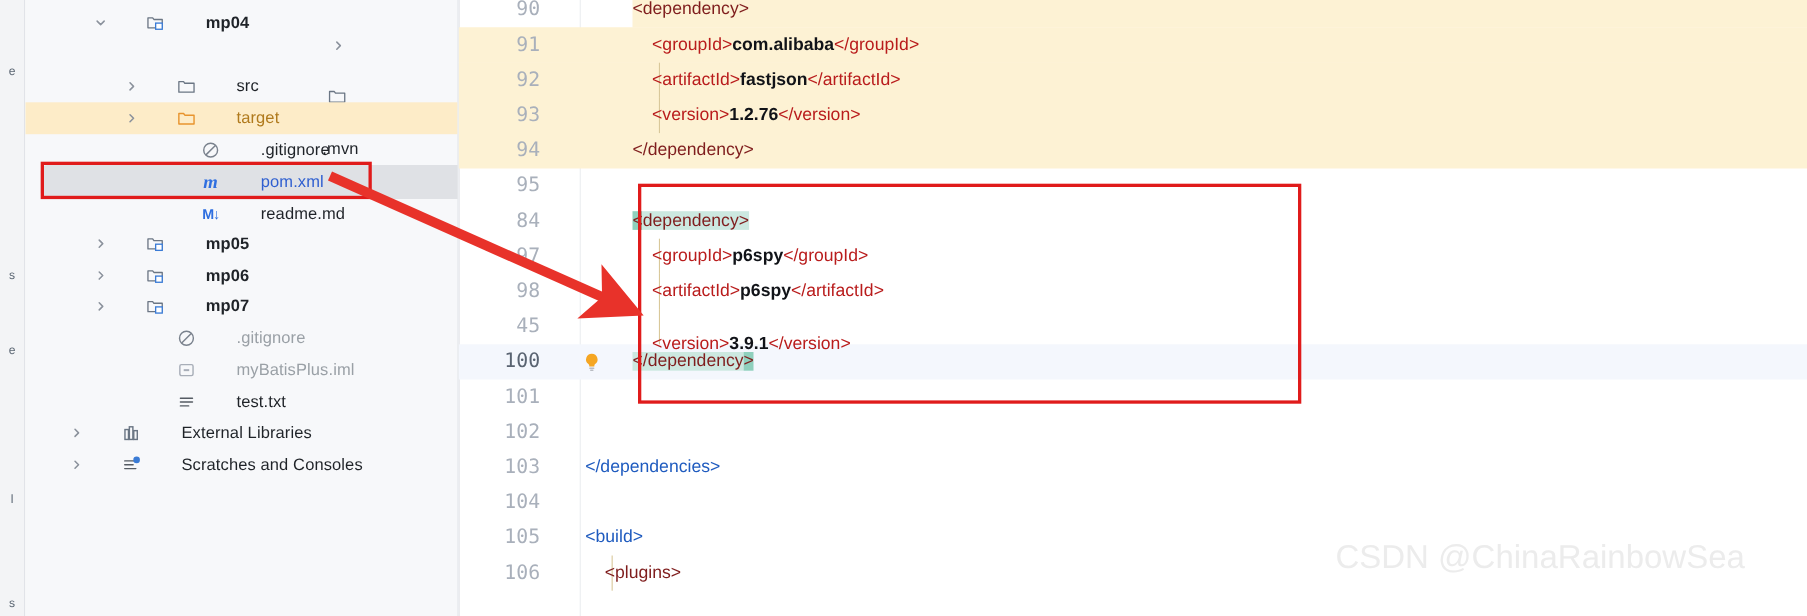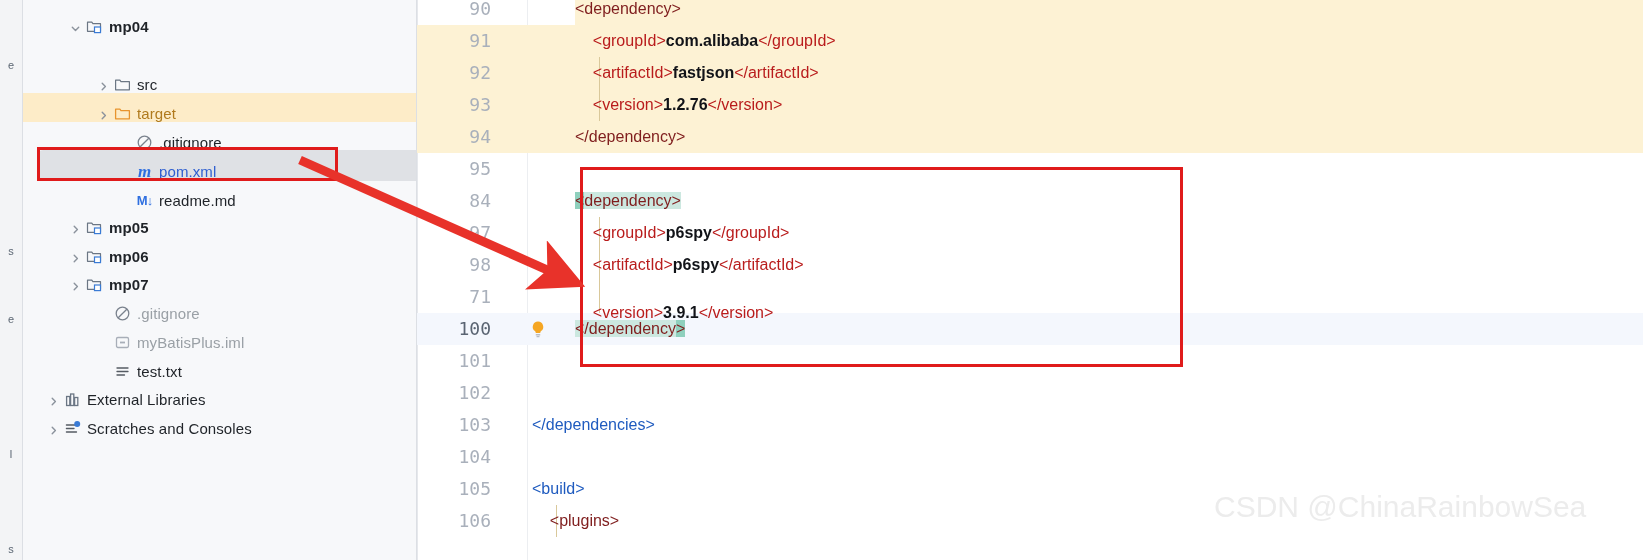--- a/index.html
+++ b/index.html
@@ -10,21 +10,21 @@
     -webkit-font-smoothing:antialiased;
   }
   #root{position:absolute;inset:0;}
 
   
   .toolstrip{position:absolute;left:0;top:0;width:22px;height:560px;background:#f3f4f6;border-right:1px solid #dcdfe4;}
   .striplabel{position:absolute;left:0;width:22px;color:#5b6673;font-size:11px;line-height:11px;text-align:center;overflow:hidden;white-space:nowrap;}
 
   
   .treepane{position:absolute;left:23px;top:0;width:393px;height:560px;background:#f7f8fa;border-right:1px solid #dcdfe4;overflow:hidden;}
-  .row{position:absolute;left:0;width:393px;height:29px;display:flex;align-items:flex-end;white-space:nowrap;}
+  .row{position:absolute;left:16px;width:393px;height:29px;display:flex;align-items:center;white-space:nowrap;gap:31px;}
   .row .twisty{width:13px;height:13px;margin-right:4px;flex:0 0 auto;position:relative;}
   .row .twisty svg{display:block;}
   .ico{width:17px;height:17px;margin-right:6px;flex:0 0 auto;display:flex;align-items:center;justify-content:center;}
   .lbl{font-size:15px;color:#1f2328;letter-spacing:.1px;}
   .lbl.b{font-weight:bold;}
   .lbl.gray{color:#9aa0a6;}
   .lbl.blue{color:#2f5fd0;}
   .lbl.orange{color:#b07a1d;}
   .rowbg-target{position:absolute;left:0;width:393px;height:29px;background:#fdecc8;}
   .rowbg-sel{position:absolute;left:14px;width:386px;height:31px;background:#dfe1e5;border-radius:6px;}
@@ -291,21 +291,21 @@
         <div class="code" style="top: 153px; left: 158px;"></div>
         <div class="lnum" style="top: 185px;">84</div>
         <div class="code" style="top: 185px; left: 158px;"><span class="t-tag t-hl2">&lt;</span><span class="t-tag t-hl">dependency&gt;</span></div>
         <div class="indent" style="left: 182px; top: 217px; height: 32px;"></div>
         <div class="lnum" style="top: 217px;">97</div>
         <div class="code" style="top: 217px; left: 158px;"><span class="t-ptag">    &lt;groupId&gt;</span><span class="t-txt">p6spy</span><span class="t-ptag">&lt;/groupId&gt;</span></div>
         <div class="indent" style="left: 182px; top: 249px; height: 32px;"></div>
         <div class="lnum" style="top: 249px;">98</div>
         <div class="code" style="top: 249px; left: 158px;"><span class="t-ptag">    &lt;artifactId&gt;</span><span class="t-txt">p6spy</span><span class="t-ptag">&lt;/artifactId&gt;</span></div>
         <div class="indent" style="left: 182px; top: 281px; height: 32px;"></div>
-        <div class="lnum" style="top: 281px;">71</div>
+        <div class="lnum" style="top: 281px;">45</div>
         <div class="code" style="top: 281px; left: 158px; margin-top: 16px;"><span class="t-ptag">    &lt;version&gt;</span><span class="t-txt">3.9.1</span><span class="t-ptag">&lt;/version&gt;</span></div>
         <div class="lnum cur" style="top: 313px;">100</div>
         <div class="bulb" style="left: 112px; top: 320px;"><svg width="18" height="18" viewBox="0 0 18 18">
             <path d="M9 1.6a5.2 5.2 0 0 0-3.1 9.4c.5.4.8 1 .8 1.6v.5h4.6v-.5c0-.6.3-1.2.8-1.6A5.2 5.2 0 0 0 9 1.6z" fill="#f5a623"></path>
             <rect x="6.7" y="14" width="4.6" height="1.5" rx=".6" fill="#b9bcc2"></rect>
             <rect x="7.4" y="16" width="3.2" height="1.3" rx=".6" fill="#b9bcc2"></rect>
           </svg></div>
         <div class="code" style="top: 313px; left: 158px;"><span class="t-tag t-hl">&lt;/dependency</span><span class="t-tag t-hl2">&gt;</span></div>
         <div class="lnum" style="top: 345px;">101</div>
         <div class="code" style="top: 345px; left: 158px;"></div>

